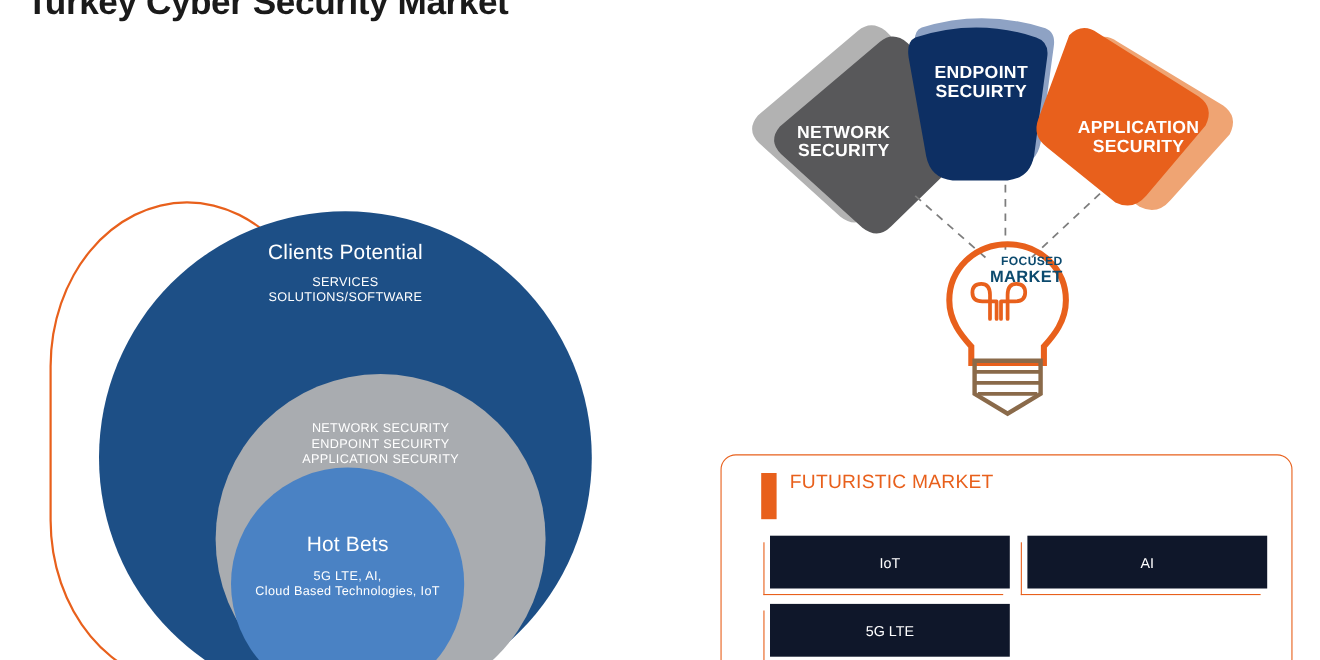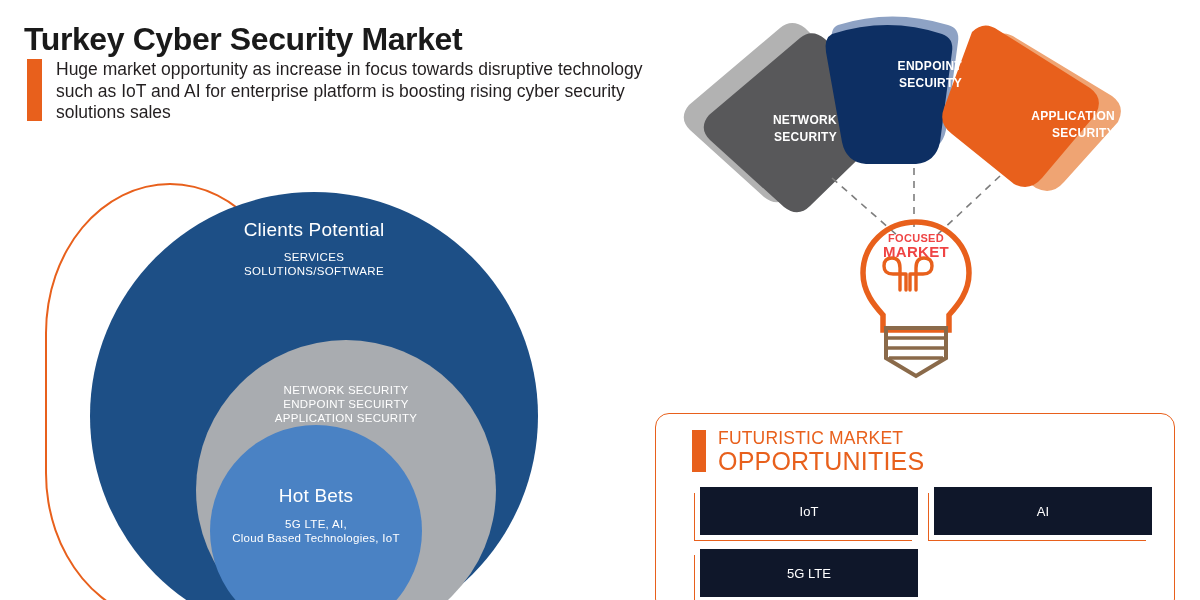--- a/index.html
+++ b/index.html
@@ -16,21 +16,20 @@
     color: #231f20;
   }
 
   
   #header {
     position: absolute;
     left: 0;
     top: 0;
     width: 660px;
     height: 110px;
-    margin-top: 37px;
   }
   #page-title {
     position: absolute;
     left: 24px;
     top: -16px;
     font-size: 32px;
     font-weight: bold;
     letter-spacing: -0.4px;
     color: #1a1a1a;
     white-space: nowrap;
@@ -123,38 +122,38 @@
   #shields {
     position: absolute;
     left: 660px;
     top: 0;
     width: 540px;
     height: 380px;
   }
   #shields svg { position: absolute; left: 0; top: 0; }
   .shield-label {
     position: absolute;
-    text-align: right;
+    text-align: center;
     color: #ffffff;
-    font-size: 12px;
+    font-size: 16px;
     font-weight: bold;
     line-height: 17px;
     letter-spacing: 0.3px;
     white-space: pre-line;
   }
   #label-network     { left: 37px;  top: 112px; width: 140px; }
   #label-endpoint    { left: 162px; top: 58px;  width: 140px; }
   #label-application { left: 295px; top: 108px; width: 160px; }
   #bulb-label {
     position: absolute;
     left: 206px;
     top: 233px;
     width: 100px;
-    text-align: center;
-    color: #ef4444;
+    text-align: right;
+    color: #0c4a6e;
     font-weight: bold;
     line-height: 1.0;
   }
   #bulb-label .l1 { font-size: 11px; letter-spacing: 0.3px; display: block; }
   #bulb-label .l2 { font-size: 15px; letter-spacing: 0.3px; display: block; }
 
   
   #panel {
     position: absolute;
     left: 655px;
@@ -233,24 +232,20 @@
     align-items: center;
     justify-content: center;
     box-sizing: border-box;
   }
 </style>
 </head>
 <body>
 
 <div id="header">
   <div id="page-title">Turkey Cyber Security Market</div>
-  <div id="subtitle-wrap">
-    <div id="subtitle-bar"></div>
-    <div id="subtitle-text">Huge market opportunity as increase in focus towards disruptive technology such as IoT and AI for enterprise platform is boosting rising cyber security solutions sales</div>
-  </div>
 </div>
 
 <div id="circles">
   <div id="orange-arc"></div>
 
   <div class="ring" id="ring-outer">
     <div class="ring-title">Clients Potential</div>
     <div class="ring-sub" style="white-space:pre-line">SERVICES
 SOLUTIONS/SOFTWARE</div>
   </div>
@@ -308,21 +303,20 @@
     <span class="l1">FOCUSED</span>
     <span class="l2">MARKET</span>
   </div>
 </div>
 
 <div id="panel">
   <div id="panel-head">
     <div id="panel-bar"></div>
     <div id="panel-titles">
       <span id="panel-title-1">FUTURISTIC MARKET</span>
-      <span id="panel-title-2">OPPORTUNITIES</span>
     </div>
   </div>
 
   <div id="panel-grid">
     <div class="opp-cell">
       <div class="opp-bracket"></div>
       <div class="opp-box">IoT</div>
     </div>
     <div class="opp-cell">
       <div class="opp-bracket"></div>

